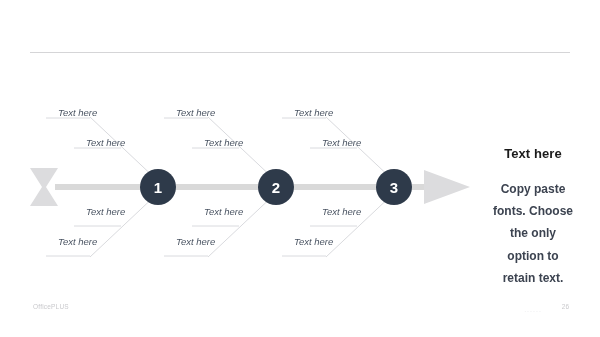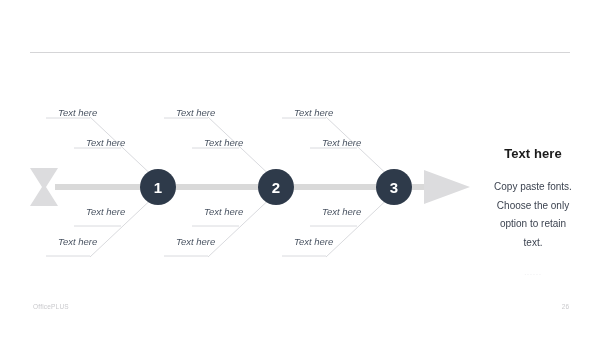--- a/index.html
+++ b/index.html
@@ -76,24 +76,25 @@
     text-align: center;
   }
   .panel-title {
     font-size: 13px;
     font-weight: bold;
     color: #1a1a1a;
     margin: 0 0 7px 0;
     letter-spacing: 0.1px;
   }
   .panel-body {
-    font-size: 10px;
+    font-size: 12px;
     color: #3c4350;
     line-height: 1.85;
     margin: 17px;
+    font-weight: bold;
   }
   .panel-dots {
     margin-top: 16px;
     font-size: 7px;
     color: #e8e8ea;
     letter-spacing: 1px;
   }
 
   
   .footer-brand {

